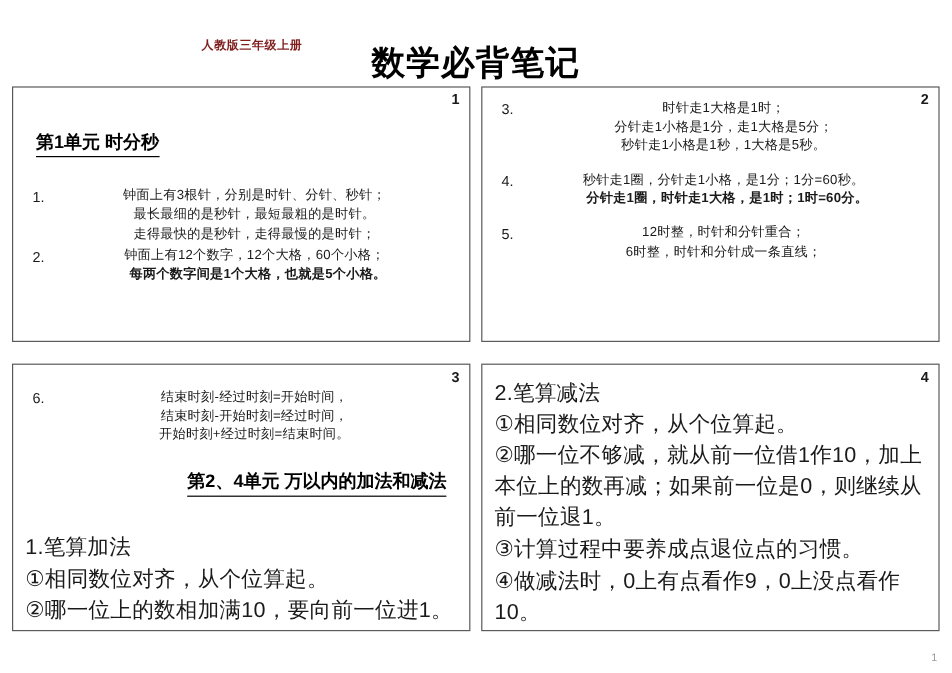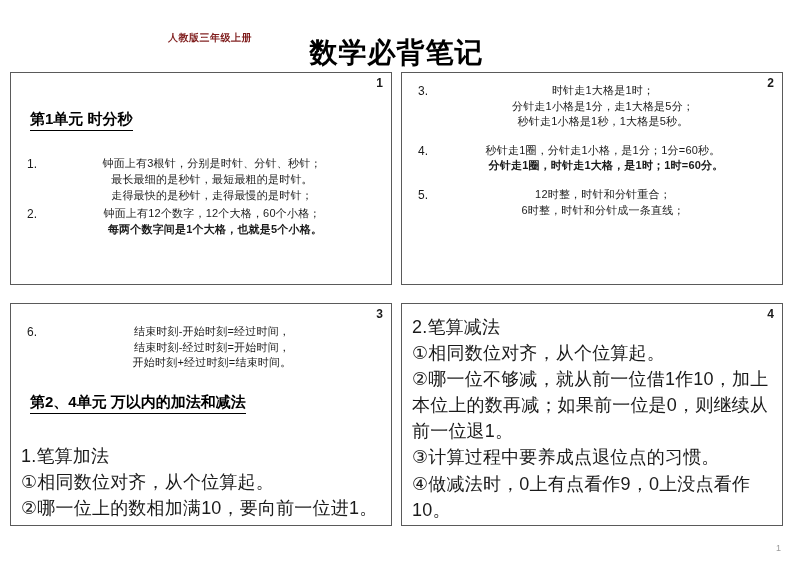--- a/index.html
+++ b/index.html
@@ -88,21 +88,21 @@
     font-weight: bold;
     color: #000000;
     display: inline-block;
     border-bottom: 1.5px solid #000000;
     padding-bottom: 1px;
     margin: 11px;
     white-space: pre;
   }
   .heading-block { margin: 0 0 4px 0; }
   .heading-block.heading-top { margin-top: 14px; }
-  .heading-block.heading-mid { margin-top: 9px; margin-bottom: 8px; }
+  .heading-block.heading-mid { margin-top: 9px; margin-bottom: 8px; text-align: right; }
 
   
   .entry {
     display: flex;
     margin-bottom: 3px;
     padding-left: 8px;
   }
   .entry-marker {
     flex: 0 0 auto;
     font-size: 12px;
@@ -224,22 +224,22 @@
 
     <div class="card">
       <div class="card-number">3</div>
       <div class="card-body">
 
         <div class="entry-gap"></div>
 
         <div class="entry">
           <span class="entry-marker">6.</span>
           <span class="entry-lines">
+            <div class="entry-line">结束时刻-经过时刻=开始时间，</div>
             <div class="entry-line">结束时刻-开始时刻=经过时间，</div>
-            <div class="entry-line">结束时刻-经过时刻=开始时间，</div>
             <div class="entry-line">开始时刻+经过时刻=结束时间。</div>
           </span>
         </div>
 
         <div class="heading-block heading-mid">
           <span class="section-heading">第2、4单元 万以内的加法和减法</span>
         </div>
 
         <div class="entry-gap"></div>
 

